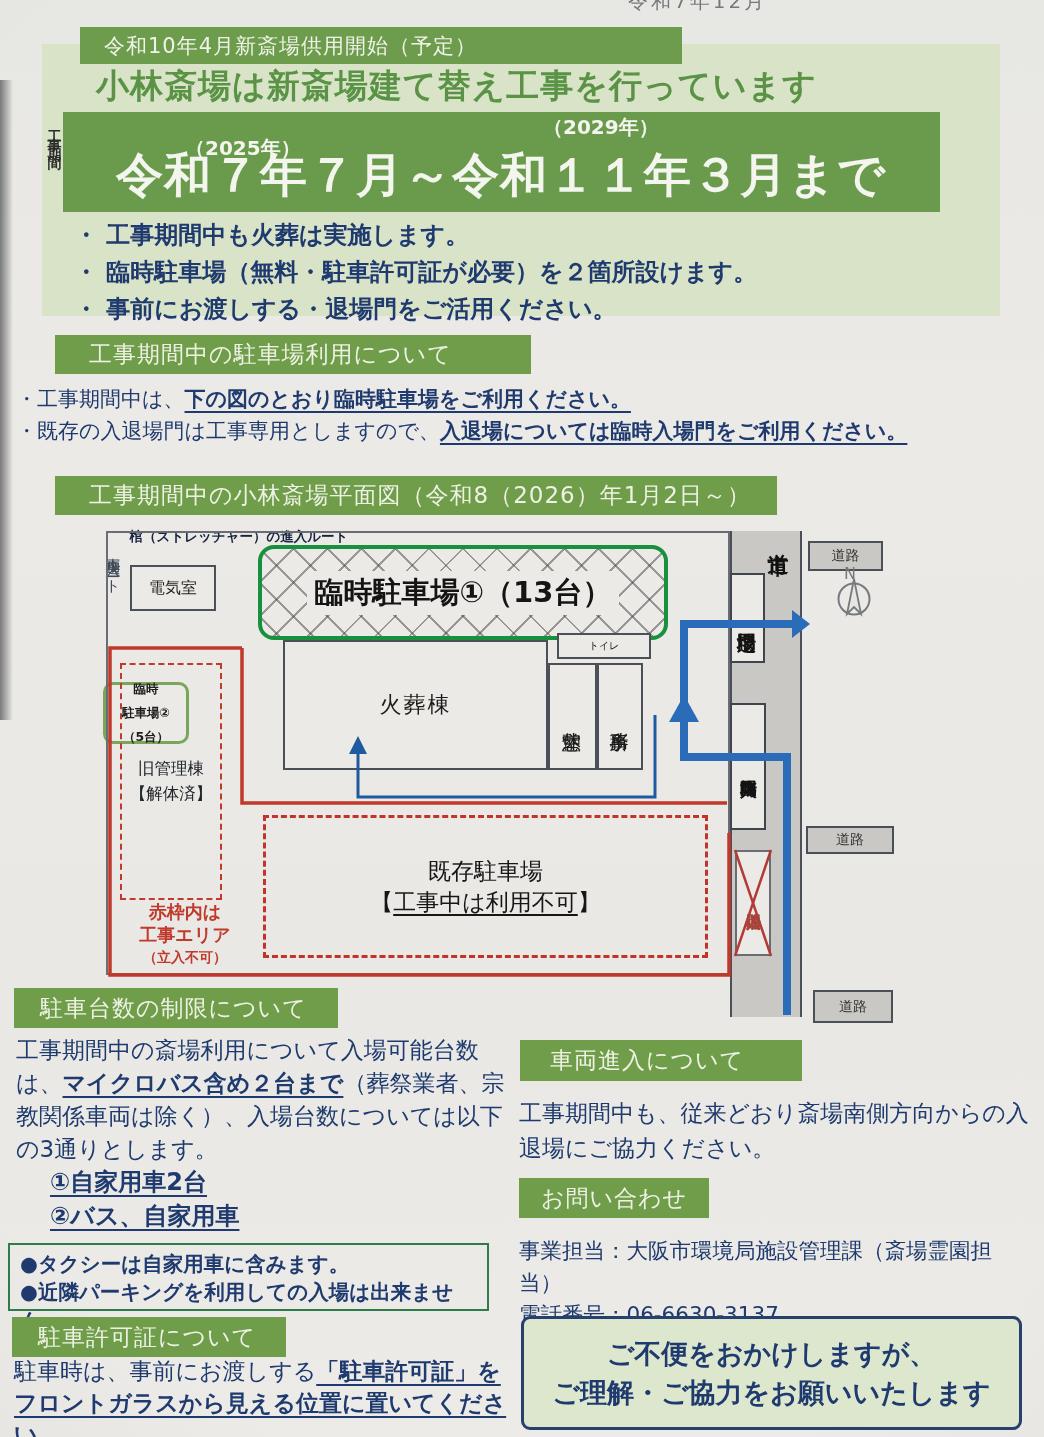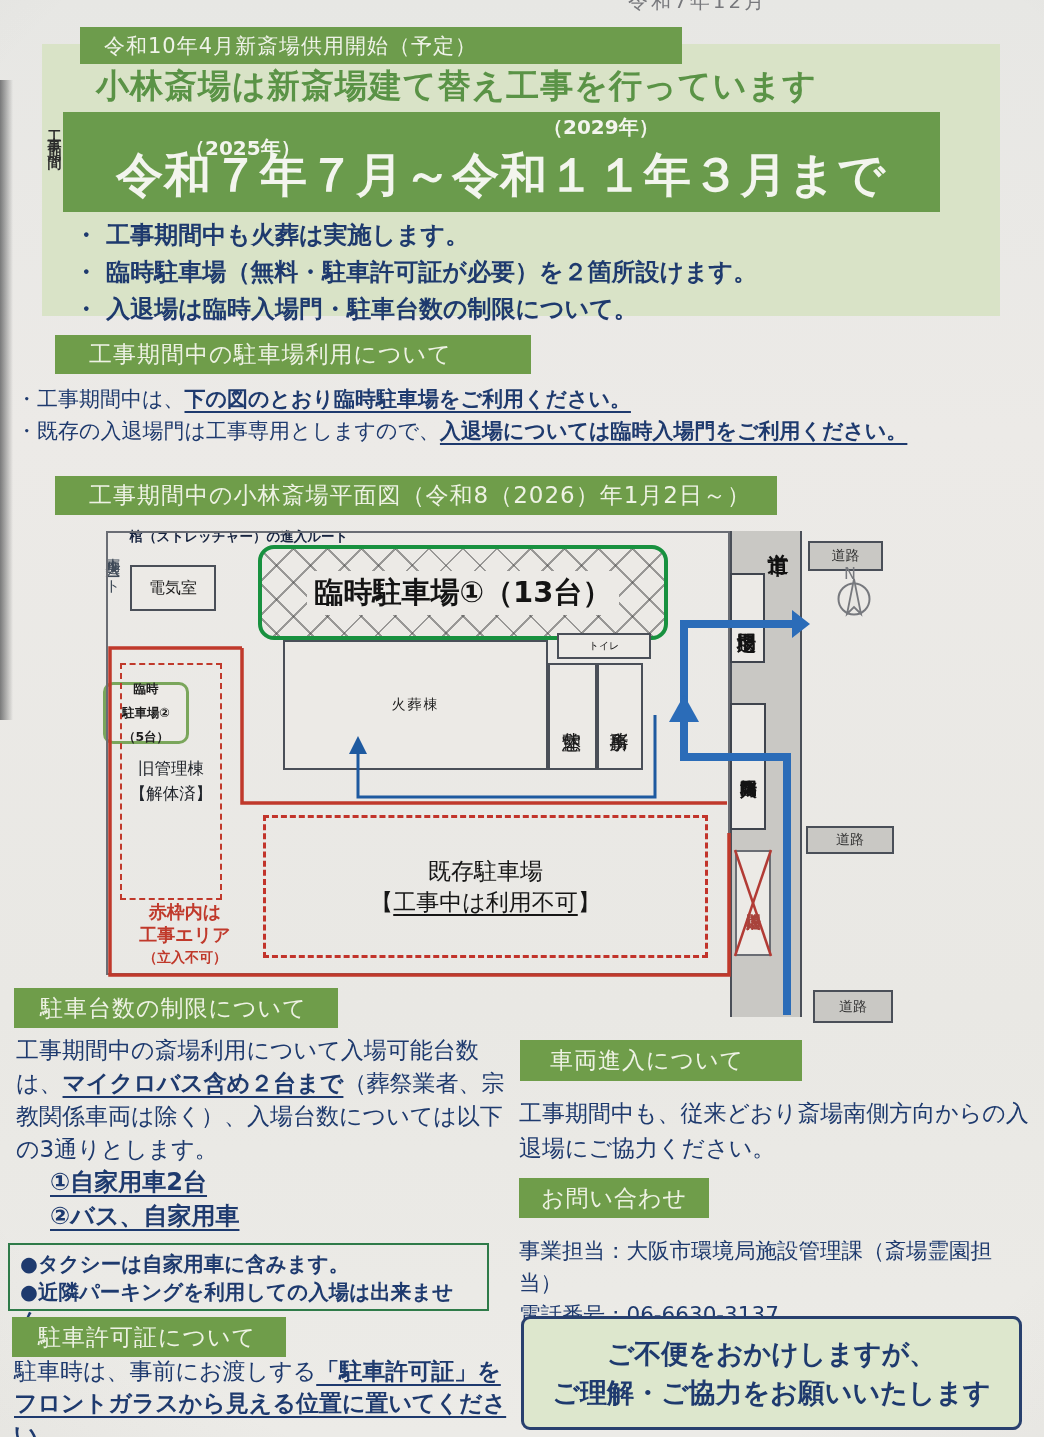--- a/index.html
+++ b/index.html
@@ -58,21 +58,21 @@
     border-left:2px solid #4a4f58; border-right:2px solid #4a4f58; }
   .elec { left:27px; top:37px; width:86px; height:46px; font-size:16px; }
   .p1 { left:155px; top:17px; width:410px; height:95px; border:4px solid #18913f; border-radius:16px;
     background:
       repeating-linear-gradient(45deg, rgba(0,0,0,0) 0 11px, rgba(70,70,70,.5) 11px 13px, rgba(0,0,0,0) 13px 24px),
       repeating-linear-gradient(-45deg, rgba(0,0,0,0) 0 11px, rgba(70,70,70,.5) 11px 13px, rgba(0,0,0,0) 13px 24px),
       #eceae6;
     display:flex; align-items:center; justify-content:center; }
   .p1 span { background:#eceae6; padding:2px 8px; font-size:29px; font-weight:800; color:#141414; white-space:nowrap; }
   .toilet { left:454px; top:105px; width:94px; height:26px; font-size:10px; }
-  .crema { left:180px; top:112px; width:265px; height:130px; font-size:14px; letter-spacing:2px; }
+  .crema { left:180px; top:112px; width:265px; height:130px; font-size:22px; letter-spacing:2px; }
   .vtext { writing-mode:vertical-rl; text-orientation:upright; }
   .rest   { left:445px; top:135px; width:49px; height:107px; font-size:19px; }
   .office { left:494px; top:135px; width:46px; height:107px; font-size:19px; }
   .stretcher-lbl { left:270px; top:243px; width:272px; text-align:center;
     font-size:13.5px; font-weight:700; color:#16233f; }
   .route-lbl { left:589px; top:100px; height:136px; writing-mode:vertical-rl; text-orientation:upright;
     font-size:15px; color:#3f4a58; letter-spacing:1px; }
   .gatebg { position:absolute; border:2px solid #3f444d; background:#eceae6; }
   .g-exit { left:627px; top:45px;  width:35px; height:90px; }
   .g-temp { left:627px; top:175px; width:36px; height:127px; }
@@ -133,21 +133,21 @@
   <div class="abs main-title">小林斎場は新斎場建て替え工事を行っています</div>
   <div class="abs side-label">工事期間</div>
   <div class="abs date-band">
     <div class="abs y-start">（2025年）</div>
     <div class="abs y-end">（2029年）</div>
     <div class="abs period">令和７年７月～令和１１年３月まで</div>
   </div>
   <div class="abs intro">
     <div>・ 工事期間中も火葬は実施します。</div>
     <div>・ 臨時駐車場（無料・駐車許可証が必要）を２箇所設けます。</div>
-    <div>・ 入退場は臨時入場門・駐車台数の制限について。</div>
+    <div>・ 事前にお渡しする・退場門をご活用ください。</div>
   </div>
 
   <div class="abs ghead h-parking-use">工事期間中の駐車場利用について</div>
   <div class="abs use-lines">
     <div><span>・工事期間中は、</span><span class="bu">下の図のとおり臨時駐車場をご利用ください。</span><span></span></div>
     <div><span>・既存の入退場門は工事専用としますので、</span><span class="bu">入退場については臨時入場門をご利用ください。</span><span></span></div>
   </div>
 
   <div class="abs ghead h-map">工事期間中の小林斎場平面図（令和8（2026）年1月2日～）</div>
 

